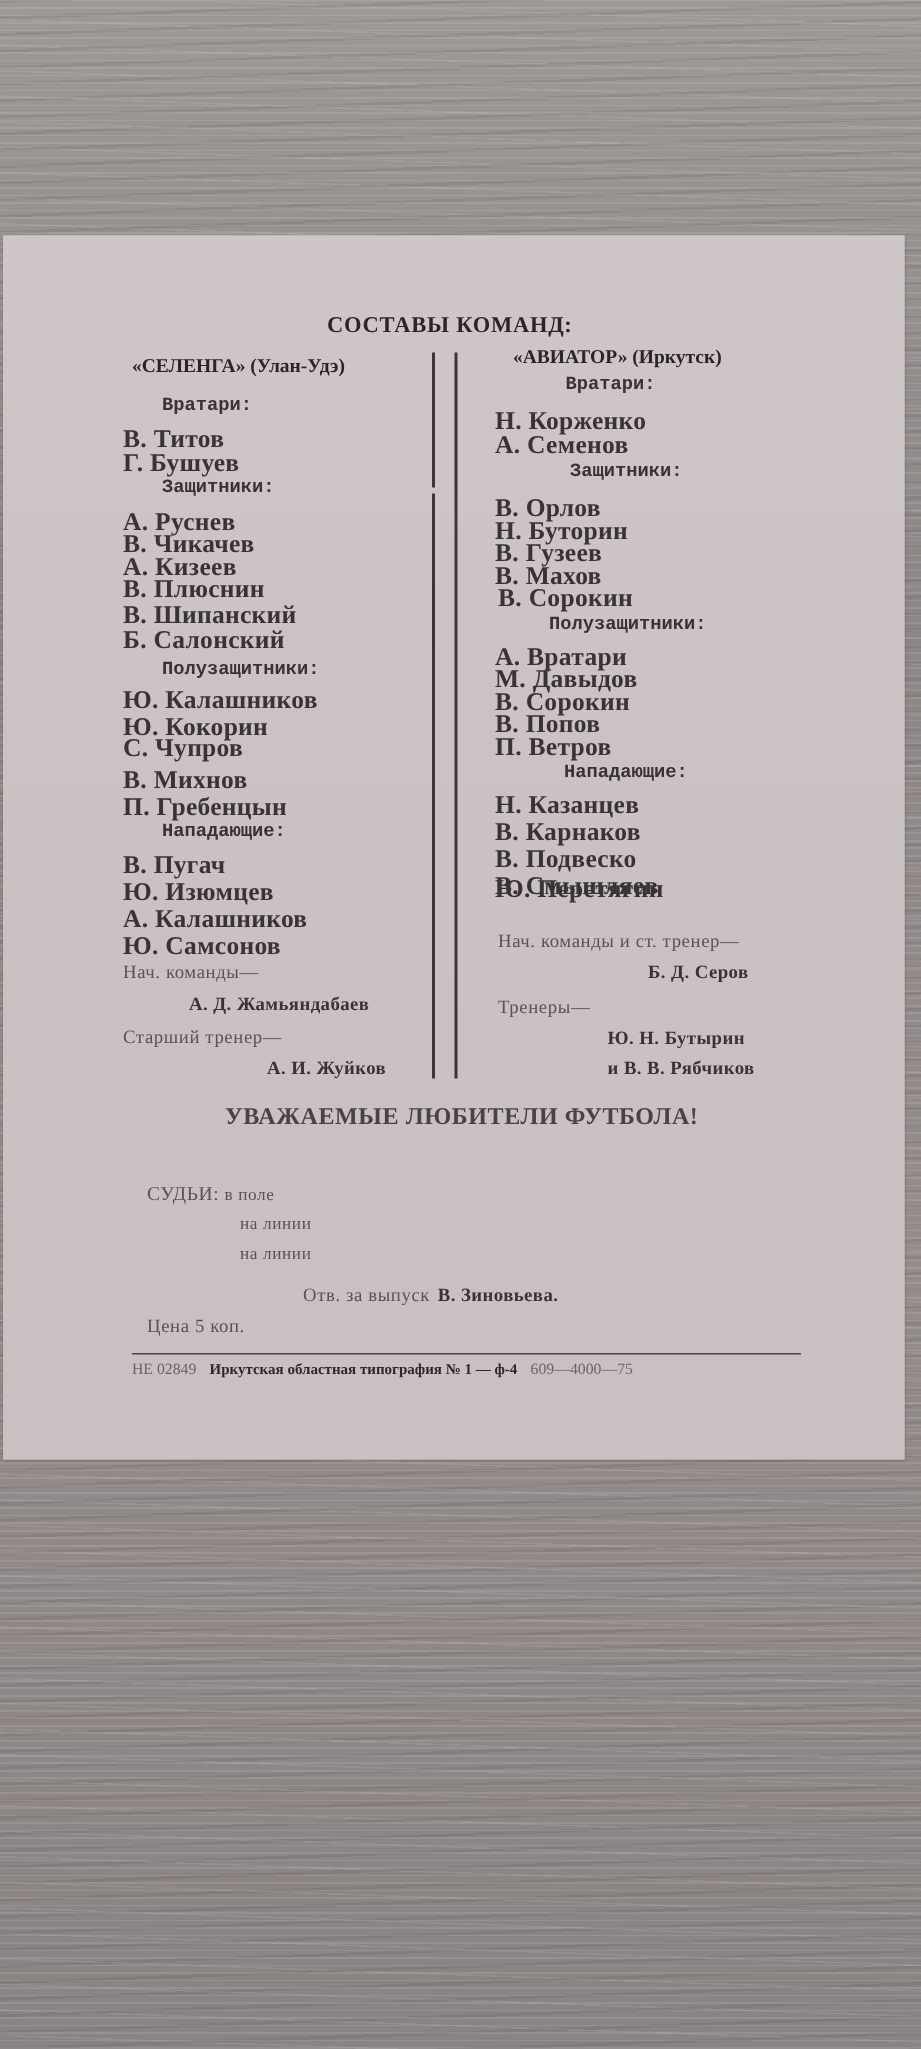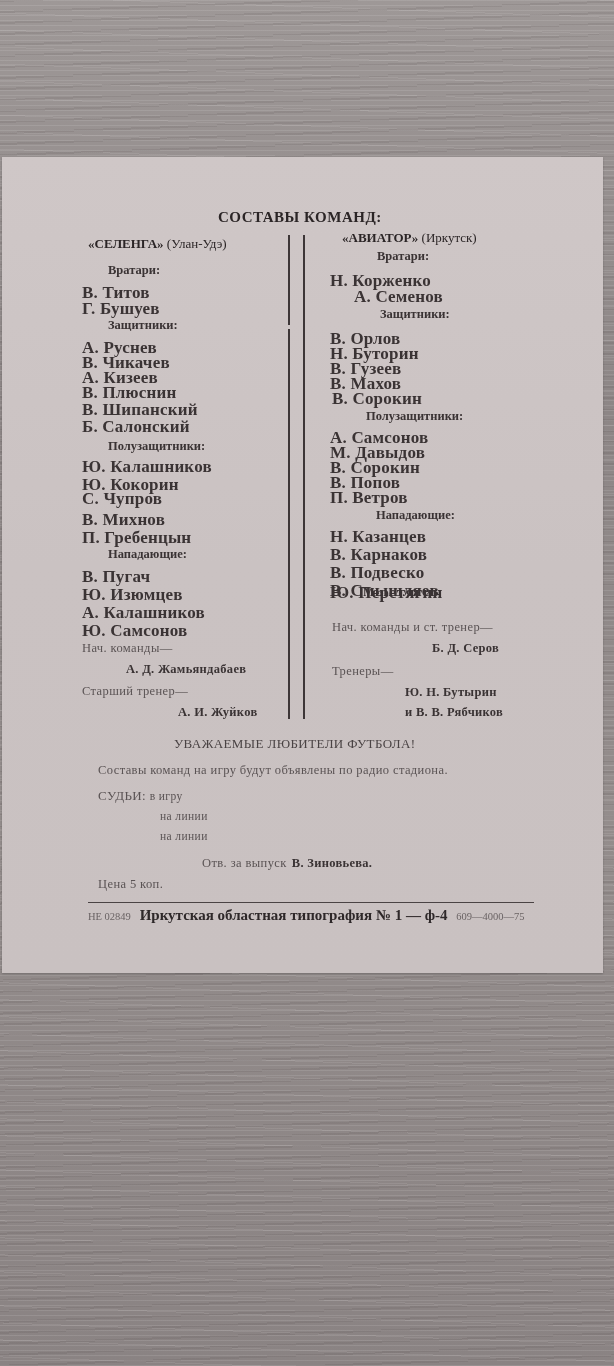--- a/index.html
+++ b/index.html
@@ -16,30 +16,30 @@
     }
     .paper {
       position: absolute; left: 2px; top: 157px; width: 601px; height: 816px;
       background: #cdc5c5;
       background-image: linear-gradient(180deg, #cfc7c7 0%, #cac2c2 50%, #c9c1c1 100%);
       box-shadow: 0 1px 2px rgba(0,0,0,0.2);
     }
     .abs { position: absolute; white-space: nowrap; }
     .title { font-family: "Liberation Serif", serif; font-weight: bold; font-size: 15px; letter-spacing: 0.5px; }
     .team { font-family: "Liberation Serif", serif; font-weight: bold; font-size: 13px; }
-    .team .city { font-weight: normal; }
-    .sect { font-family: Liberation Serif, serif; font-weight: bold; font-size: 12.5px; color: #3a3334; }
+    .team .city { font-weight: bold; }
+    .sect { font-family: Liberation Mono, monospace; font-weight: bold; font-size: 12.5px; color: #3a3334; }
     .pl { font-family: "Liberation Serif", serif; font-weight: bold; font-size: 17px; color: #3a3334; letter-spacing: 0.2px; }
     .light { font-family: "Liberation Serif", serif; font-size: 12.5px; color: #5a5354; letter-spacing: 0.4px; }
     .staff { font-family: "Liberation Serif", serif; font-weight: bold; font-size: 12.5px; color: #3a3334; letter-spacing: 0.3px; }
     .vline { position: absolute; width: 1.5px; background: #3d3637; }
     .hline { position: absolute; height: 1px; background: #4a4344; }
     .imprint { font-family: "Liberation Sans", sans-serif; font-size: 10.5px; }
     .imprint .code { color: #6a6364; font-family: "Liberation Serif", serif; }
-    .imprint .bold { font-weight: bold; color: #2e2829; font-family: "Liberation Serif", serif; font-size: 15px; }
+    .imprint .bold { font-weight: bold; color: #2e2829; font-family: "Liberation Serif", serif; font-size: 10px; }
   </style>
 </head>
 <body>
 
 <div class="paper">
 
   <div class="abs title" style="left:216px; top:52px;">СОСТАВЫ КОМАНД:</div>
 
   <div class="abs team" style="left:86px; top:79px;">
     <span>«СЕЛЕНГА»</span>
@@ -80,55 +80,54 @@
   <div class="abs pl" style="left:80px; top:446px;">А. Калашников</div>
   <div class="abs pl" style="left:80px; top:464px;">Ю. Самсонов</div>
 
   <div class="abs light" style="left:80px; top:484px;">Нач. команды—</div>
   <div class="abs staff" style="left:124px; top:505px;">А. Д. Жамьяндабаев</div>
   <div class="abs light" style="left:80px; top:527px;">Старший тренер—</div>
   <div class="abs staff" style="left:176px; top:548px;">А. И. Жуйков</div>
 
   <div class="abs sect" style="left:375px; top:92px;">Вратари:</div>
   <div class="abs pl" style="left:328px; top:114px;">Н. Корженко</div>
-  <div class="abs pl" style="left:328px; top:130px;margin-left:24px;">А. Семенов</div>
+  <div class="abs pl" style="left:328px; top:130px;">А. Семенов</div>
 
   <div class="abs sect" style="left:378px; top:150px;">Защитники:</div>
   <div class="abs pl" style="left:328px; top:172px;">В. Орлов</div>
   <div class="abs pl" style="left:328px; top:187px;">Н. Буторин</div>
   <div class="abs pl" style="left:328px; top:202px;">В. Гузеев</div>
   <div class="abs pl" style="left:328px; top:217px;">В. Махов</div>
   <div class="abs pl" style="left:330px; top:232px;">В. Сорокин</div>
 
   <div class="abs sect" style="left:364px; top:252px;">Полузащитники:</div>
-  <div class="abs pl" style="left:328px; top:271px;">А. Самсонов</div>
+  <div class="abs pl" style="left:328px; top:271px;">А. Вратари</div>
   <div class="abs pl" style="left:328px; top:286px;">М. Давыдов</div>
   <div class="abs pl" style="left:328px; top:301px;">В. Сорокин</div>
   <div class="abs pl" style="left:328px; top:316px;">В. Попов</div>
   <div class="abs pl" style="left:328px; top:331px;">П. Ветров</div>
 
   <div class="abs sect" style="left:374px; top:351px;">Нападающие:</div>
   <div class="abs pl" style="left:328px; top:370px;">Н. Казанцев</div>
   <div class="abs pl" style="left:328px; top:388px;text-align:center;">В. Карнаков</div>
   <div class="abs pl" style="left:328px; top:406px;">В. Подвеско</div>
   <div class="abs pl" style="left:328px; top:424px;">В. Смышляев</div>
   <div class="abs pl" style="left:328px; top:426px;">Ю. Перетягин</div>
 
   <div class="abs light" style="left:330px; top:463px;">Нач. команды и ст. тренер—</div>
   <div class="abs staff" style="left:430px; top:484px;">Б. Д. Серов</div>
   <div class="abs light" style="left:330px; top:507px;">Тренеры—</div>
   <div class="abs staff" style="left:403px; top:528px;">Ю. Н. Бутырин</div>
   <div class="abs staff" style="left:403px; top:548px;">и В. В. Рябчиков</div>
 
-  <div class="abs light" style="left:172px; top:579px; font-size:13px; color:#4a4344;">УВАЖАЕМЫЕ ЛЮБИТЕЛИ ФУТБОЛА!</div>
-  <div class="abs light" style="left:96px; top:606px; font-size:12.5px;">Составы команд на игру будут объявлены по радио стадиона.</div>
+  <div class="abs light" style="left:148px; top:579px; font-size:16px; color:#4a4344;font-weight:bold;">УВАЖАЕМЫЕ ЛЮБИТЕЛИ ФУТБОЛА!</div>
 
   <div class="abs light" style="left:96px; top:631px;">
     <span style="font-size:13px;">СУДЬИ:</span>
-    <span style="font-size:11.5px;">в игру</span>
+    <span style="font-size:11.5px;">в поле</span>
   </div>
   <div class="abs light" style="left:158px; top:653px; font-size:11.5px;">на линии</div>
   <div class="abs light" style="left:158px; top:673px; font-size:11.5px;">на линии</div>
 
   <div class="abs" style="left:200px; top:695px;">
     <span class="light">Отв. за выпуск</span>
     <span class="staff">В. Зиновьева.</span>
   </div>
 
   <div class="abs light" style="left:96px; top:720px;">Цена 5 коп.</div>

